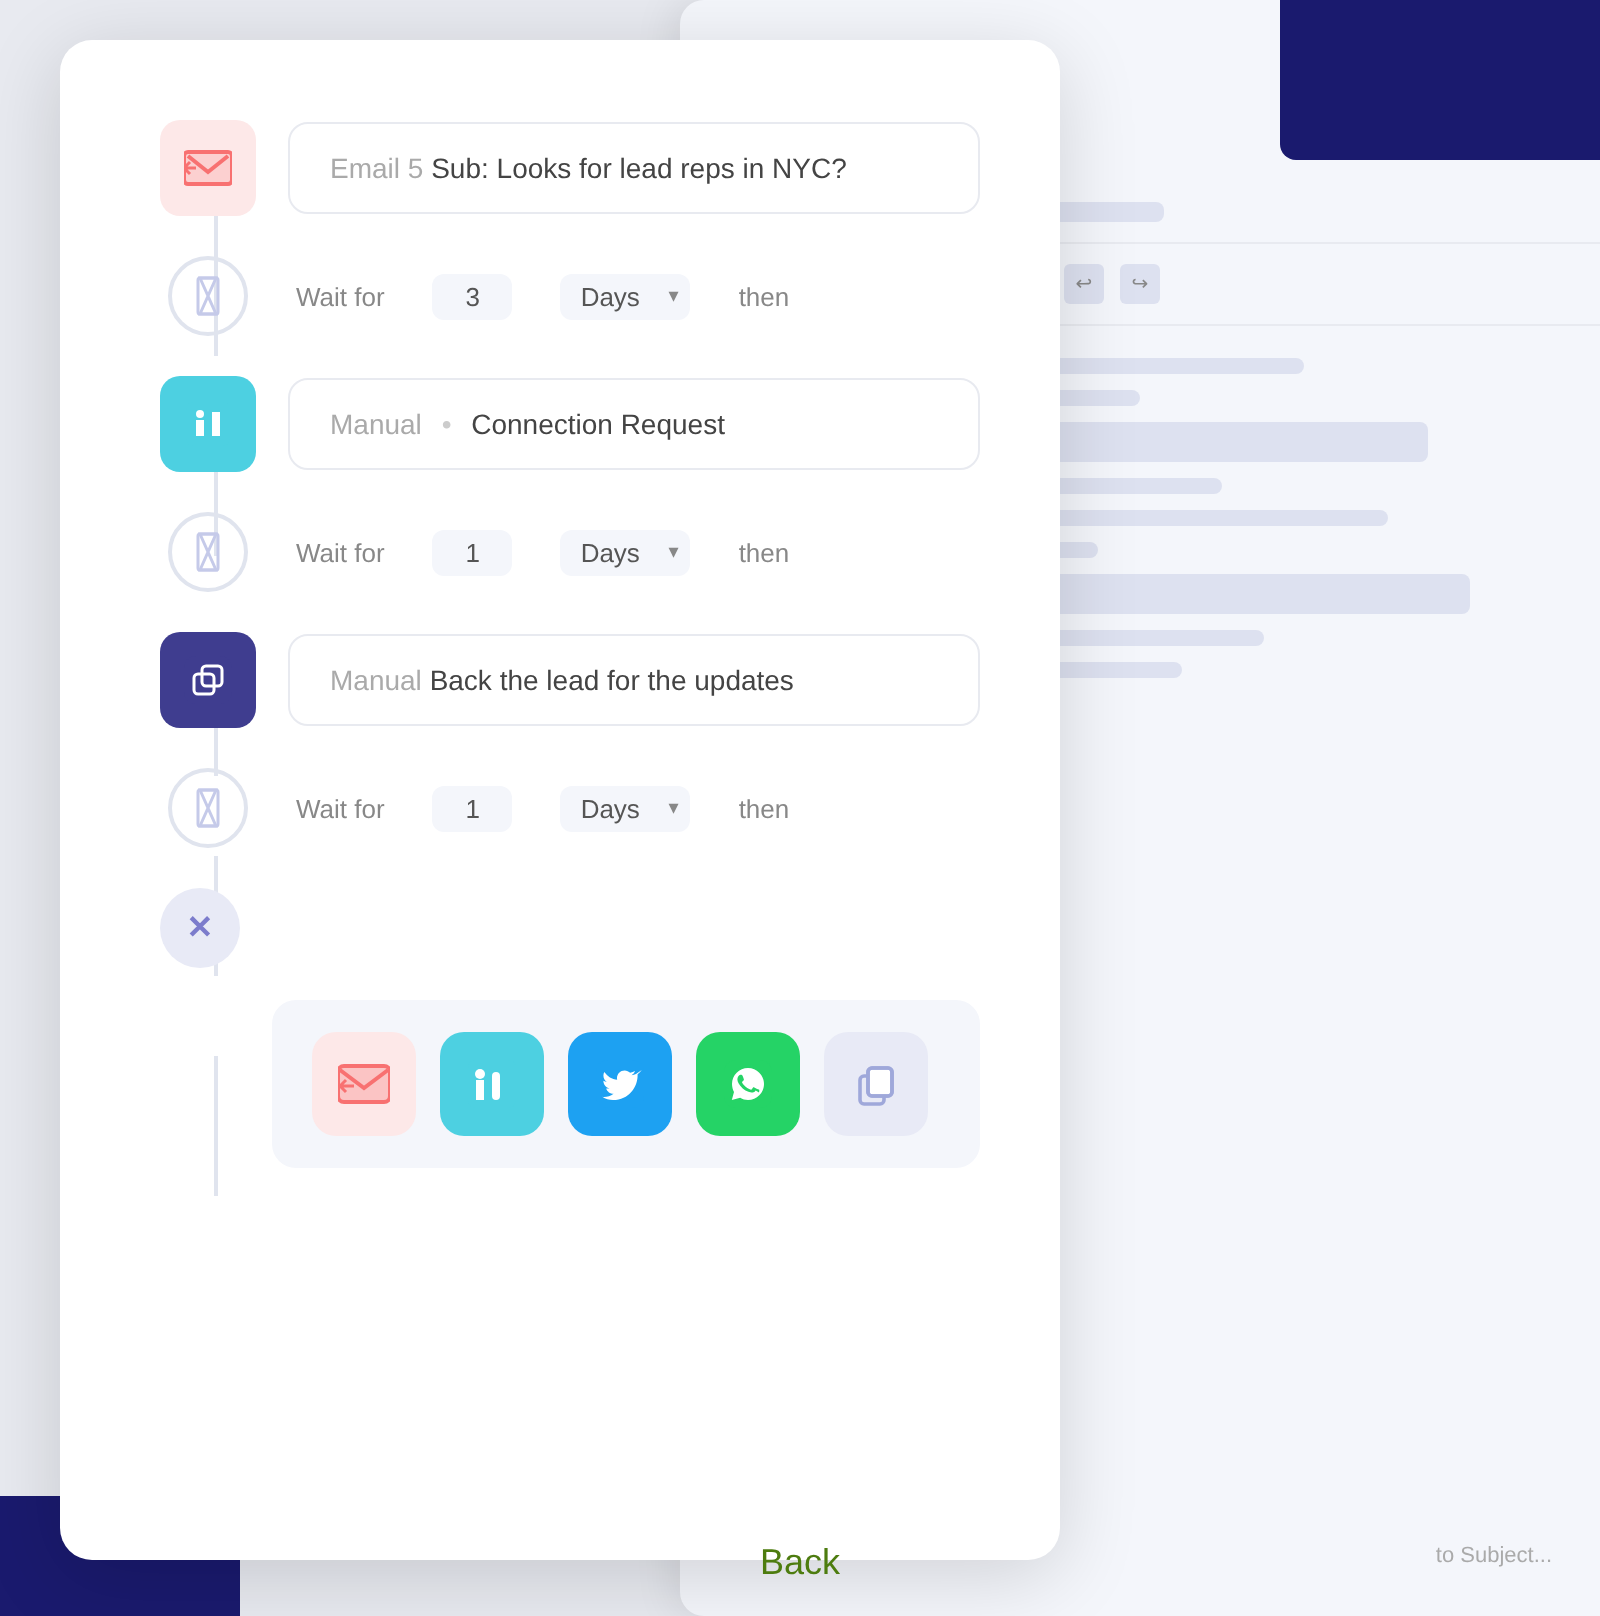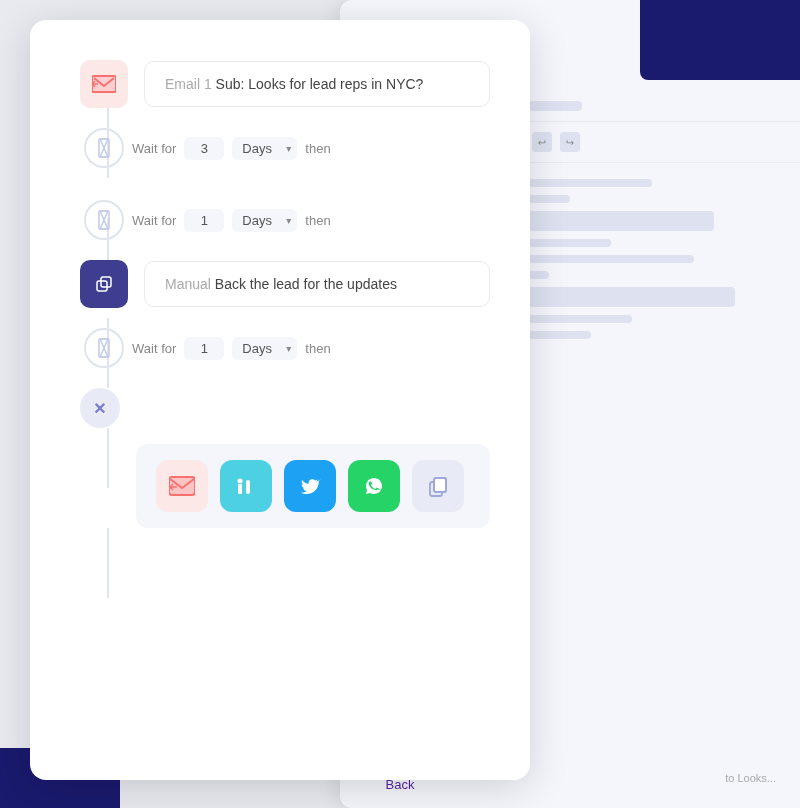--- a/index.html
+++ b/index.html
@@ -228,21 +228,21 @@
     }
 
     .step-box .dot-sep {
       color: #ccc;
       margin: 0 6px;
     }
 
     .wait-row {
       display: flex;
       align-items: center;
-      gap: 8px;
+      gap: 24px;
       padding: 12px 0;
       font-size: 13px;
       color: #888;
     }
 
     .wait-row .wait-icon-wrap {
       width: 40px;
       height: 40px;
       border-radius: 50%;
       border: 2px solid #e0e4ee;
@@ -335,22 +335,22 @@
     .action-icon-btn.twitter-btn { background: #1da1f2; }
     .action-icon-btn.whatsapp-btn { background: #25d366; }
     .action-icon-btn.copy-btn { background: #e8eaf6; }
 
     
     .back-link {
       position: absolute;
       bottom: 16px;
       left: 50%;
       transform: translateX(-50%);
-      font-size: 13px;
-      color: #4c1d95;
+      font-size: 18px;
+      color: #4d7c0f;
       cursor: pointer;
     }
   </style>
 </head>
 <body>
 
 <div class="bg-panel">
   <div class="bg-panel-header">
     <div class="bg-tab-active">
       <div class="bg-tab-dot"></div>
@@ -383,21 +383,21 @@
     <div class="bg-line" style="width:70%;"></div>
     <div class="bg-line" style="width:50%;"></div>
     <div class="bg-line" style="height:20px; width:85%;"></div>
     <div class="bg-line" style="width:60%;"></div>
     <div class="bg-line" style="width:80%;"></div>
     <div class="bg-line" style="width:45%;"></div>
     <div class="bg-line" style="height:20px; width:90%;"></div>
     <div class="bg-line" style="width:65%;"></div>
     <div class="bg-line" style="width:55%;"></div>
   </div>
-  <div class="bg-status">to Looks...</div>
+  <div class="bg-status">to Subject...</div>
 </div>
 
 <div class="dark-block"></div>
 
 <div class="dark-block-bottom"></div>
 
 <div class="main-card">
   <div class="sequence-container">
 
     <div class="connector-line" style="top: 48px; height: 70px;"></div>
@@ -411,21 +411,21 @@
         <svg width="24" height="20" viewBox="0 0 24 20" fill="none">
           <rect x="0" y="2" width="24" height="16" rx="2" fill="#f87171" opacity="0.2"></rect>
           <path d="M2 4l10 8L22 4" stroke="#f87171" stroke-width="2" fill="none"></path>
           <rect x="0" y="2" width="24" height="16" rx="2" stroke="#f87171" stroke-width="2" fill="none"></rect>
 
           <path d="M6 10H0M3 7l-3 3 3 3" stroke="#f87171" stroke-width="1.5" fill="none"></path>
         </svg>
       </div>
       <div class="step-content">
         <div class="step-box">
-          <span class="label-email">Email 1</span>
+          <span class="label-email">Email 5</span>
           <span>  </span>
           <span>Sub:</span>
           <span>Looks for lead reps in NYC?</span>
         </div>
       </div>
     </div>
 
     <div class="wait-row" style="margin-left: 4px; margin-bottom: 8px;">
       <div class="wait-icon-wrap">
         <svg width="16" height="22" viewBox="0 0 16 22">
@@ -437,20 +437,37 @@
       <input class="wait-input" type="text" value="3" readonly="" style="">
       <div class="wait-select-wrap">
         <select class="wait-select">
           <option>Days</option>
           <option>Hours</option>
         </select>
       </div>
       <span>then</span>
     </div>
 
+    <div class="sequence-item" style="margin-bottom: 8px;">
+      <div class="step-icon manual-blue">
+        <svg width="22" height="22" viewBox="0 0 22 22">
+          <rect width="22" height="22" rx="4" fill="#4dd0e1"></rect>
+          <rect x="5" y="9" width="4" height="8" fill="white"></rect>
+          <rect x="13" y="5" width="4" height="12" fill="white"></rect>
+          <circle cx="7" cy="6" r="2" fill="white"></circle>
+        </svg>
+      </div>
+      <div class="step-content">
+        <div class="step-box">
+          <span class="label-manual">Manual</span>
+          <span class="dot-sep">•</span>
+          <span>Connection Request</span>
+        </div>
+      </div>
+    </div>
 
     <div class="wait-row" style="margin-left: 4px; margin-bottom: 8px;">
       <div class="wait-icon-wrap">
         <svg width="16" height="22" viewBox="0 0 16 22">
           <path d="M3 2h10M3 20h10M4 2L8 11L4 20M12 2L8 11L12 20" stroke="#c5cae9" stroke-width="1.5" fill="none"></path>
           <rect x="3" y="2" width="10" height="18" rx="1" stroke="#c5cae9" stroke-width="1.5" fill="none"></rect>
         </svg>
       </div>
       <span>Wait for</span>
       <input class="wait-input" type="text" value="1" readonly="" style="">

